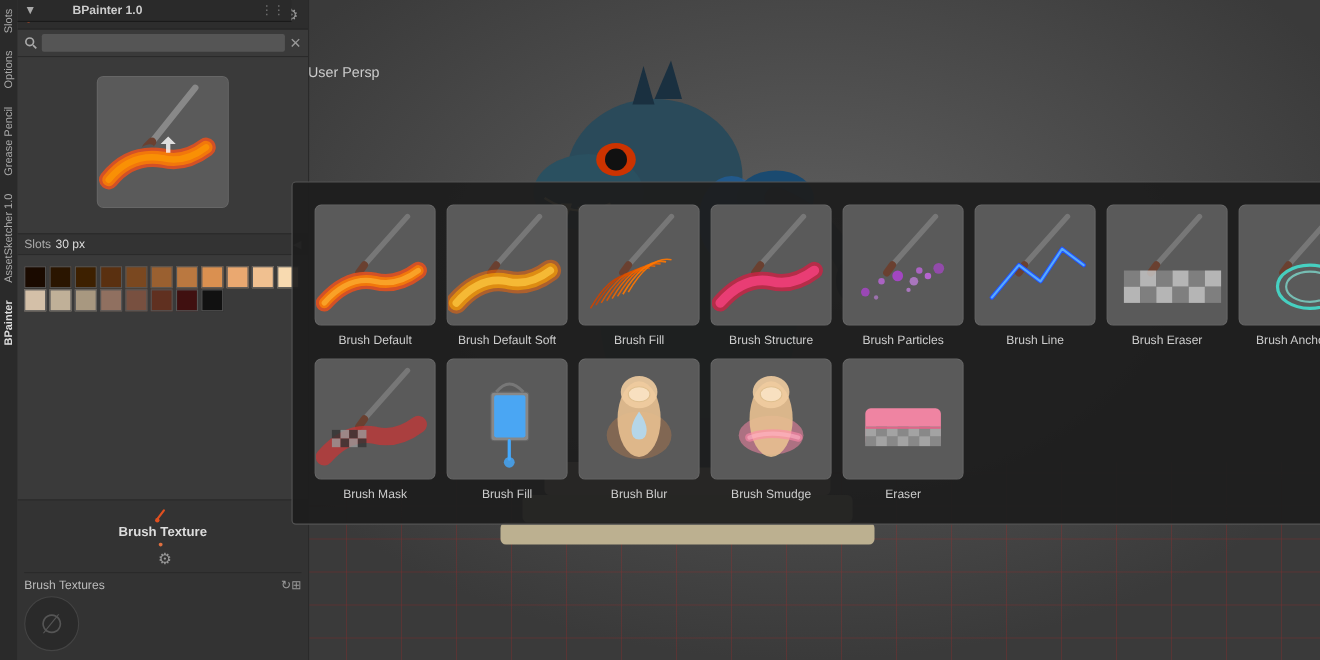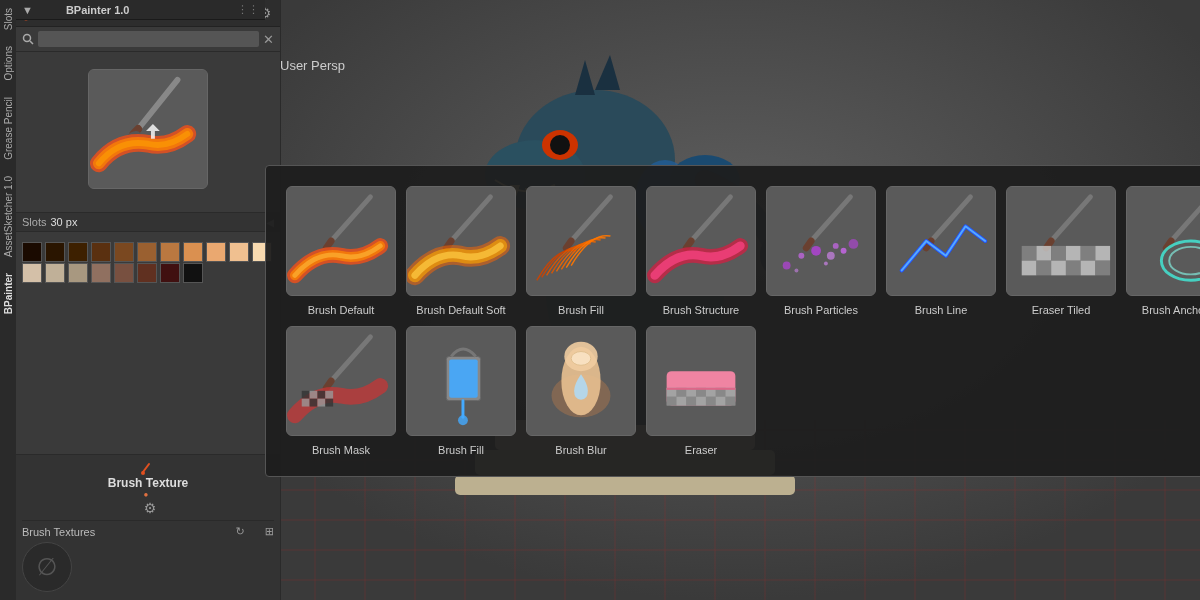--- a/index.html
+++ b/index.html
@@ -374,21 +374,21 @@
   <div class="texture-panel">
     <div class="texture-header">
       <svg width="14" height="14" viewBox="0 0 14 14" style="margin-right:5px;">
         <line x1="10" y1="2" x2="4" y2="10" stroke="#e05020" stroke-width="2" stroke-linecap="round"></line>
         <circle cx="4" cy="11" r="2" fill="#e05020"></circle>
       </svg>
       <span class="texture-title">Brush Texture</span>
       <div style="color:#e07040;font-size:8px;margin-right:4px;">●</div>
       <div class="sidebar-icon-btn">⚙</div>
     </div>
-    <div style="display:flex;align-items:center;gap:20px;">
+    <div style="display:flex;align-items:center;gap:0;">
       <span class="texture-sub-label">Brush Textures</span>
       <div style="margin-left:auto;color:#999;font-size:11px;cursor:pointer;">↻</div>
       <div style="color:#999;font-size:11px;cursor:pointer;">⊞</div>
     </div>
 
     <div style="width:50px;height:50px;background:#2a2a2a;border:1px solid #444;border-radius:50%;display:flex;align-items:center;justify-content:center;margin:4px 0;">
       <span style="color:#555;font-size:24px;">∅</span>
     </div>
   </div>
 </div>
@@ -519,21 +519,21 @@
         <rect x="75" y="60" width="15" height="15" fill="#888" opacity="0.8"></rect>
         <rect x="90" y="60" width="15" height="15" fill="#ccc" opacity="0.8"></rect>
         <rect x="15" y="75" width="15" height="15" fill="#ccc" opacity="0.8"></rect>
         <rect x="30" y="75" width="15" height="15" fill="#888" opacity="0.8"></rect>
         <rect x="45" y="75" width="15" height="15" fill="#ccc" opacity="0.8"></rect>
         <rect x="60" y="75" width="15" height="15" fill="#888" opacity="0.8"></rect>
         <rect x="75" y="75" width="15" height="15" fill="#ccc" opacity="0.8"></rect>
         <rect x="90" y="75" width="15" height="15" fill="#888" opacity="0.8"></rect>
       </svg>
     </div>
-    <span class="brush-name">Eraser Tiled</span>
+    <span class="brush-name">Brush Eraser</span>
   </div>
 
   <div class="brush-item">
     <div class="brush-thumb">
       <svg width="110" height="110" viewBox="0 0 110 110">
         <rect width="110" height="110" fill="#5a5a5a" rx="5"></rect>
         <line x1="85" y1="10" x2="45" y2="55" stroke="#777" stroke-width="5" stroke-linecap="round"></line>
         <line x1="45" y1="55" x2="40" y2="62" stroke="#6a4030" stroke-width="7" stroke-linecap="round"></line>
 
         <ellipse cx="65" cy="75" rx="30" ry="20" stroke="#44ddcc" stroke-width="3" fill="none" opacity="0.9"></ellipse>
@@ -592,20 +592,36 @@
         <ellipse cx="55" cy="30" rx="17" ry="15" fill="#f0cca0" opacity="0.9"></ellipse>
 
         <path d="M55,48 Q48,58 48,65 Q48,74 55,74 Q62,74 62,65 Q62,58 55,48" fill="#aaddff" opacity="0.8"></path>
 
         <ellipse cx="55" cy="32" rx="10" ry="7" fill="#f8e0c0" stroke="#e0c090" stroke-width="1"></ellipse>
       </svg>
     </div>
     <span class="brush-name">Brush Blur</span>
   </div>
 
+  <div class="brush-item">
+    <div class="brush-thumb">
+      <svg width="110" height="110" viewBox="0 0 110 110">
+        <rect width="110" height="110" fill="#5a5a5a" rx="5"></rect>
+
+        <ellipse cx="55" cy="70" rx="30" ry="18" fill="#ff88aa" opacity="0.5"></ellipse>
+        <ellipse cx="55" cy="55" rx="20" ry="35" fill="#e8c090" opacity="0.9"></ellipse>
+        <ellipse cx="55" cy="30" rx="17" ry="15" fill="#f0cca0" opacity="0.9"></ellipse>
+        <ellipse cx="55" cy="32" rx="10" ry="7" fill="#f8e0c0" stroke="#e0c090" stroke-width="1"></ellipse>
+
+        <path d="M35,72 Q55,65 80,72" stroke="#ff88aa" stroke-width="8" fill="none" stroke-linecap="round" opacity="0.6"></path>
+        <path d="M35,72 Q55,65 80,72" stroke="#ffbbcc" stroke-width="4" fill="none" stroke-linecap="round" opacity="0.5"></path>
+      </svg>
+    </div>
+    <span class="brush-name">Brush Smudge</span>
+  </div>
 
 
   <div class="brush-item">
     <div class="brush-thumb">
       <svg width="110" height="110" viewBox="0 0 110 110">
         <rect width="110" height="110" fill="#5a5a5a" rx="5"></rect>
 
         <rect x="20" y="45" width="70" height="35" rx="5" fill="#ff88aa" opacity="0.9"></rect>
 
         <rect x="20" y="62" width="70" height="18" rx="0 0 5 5" fill="#888"></rect>

